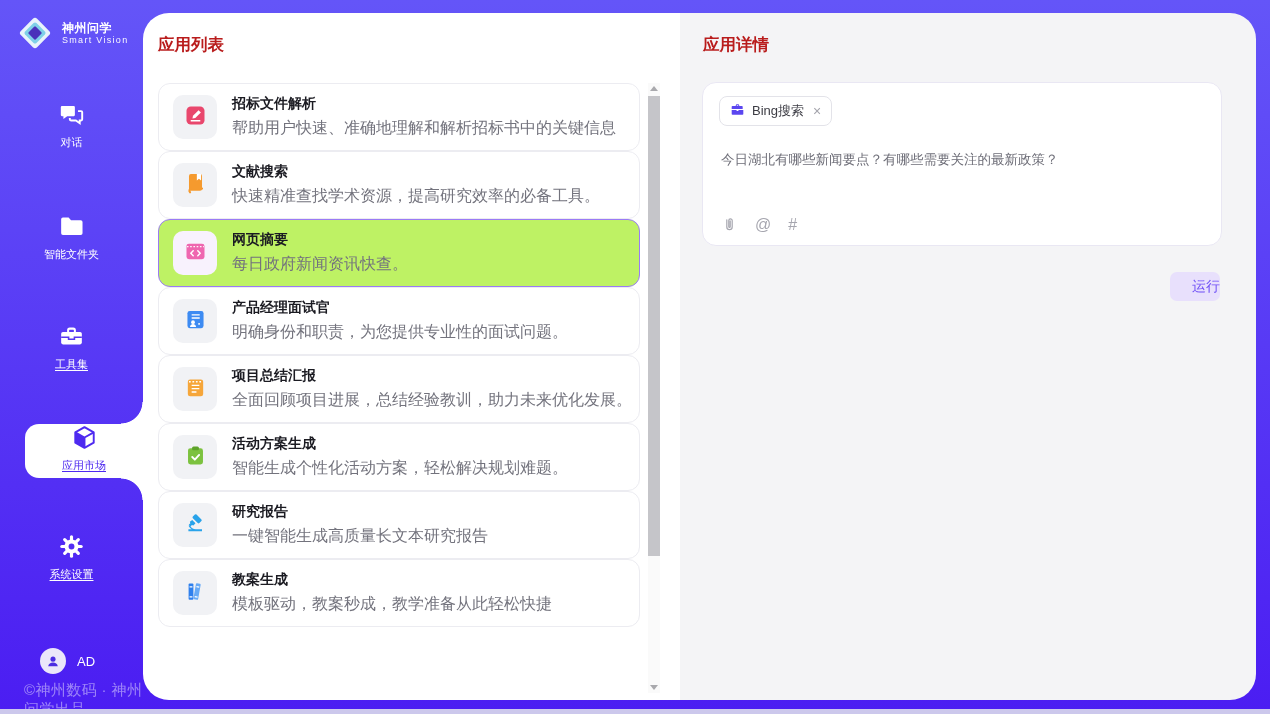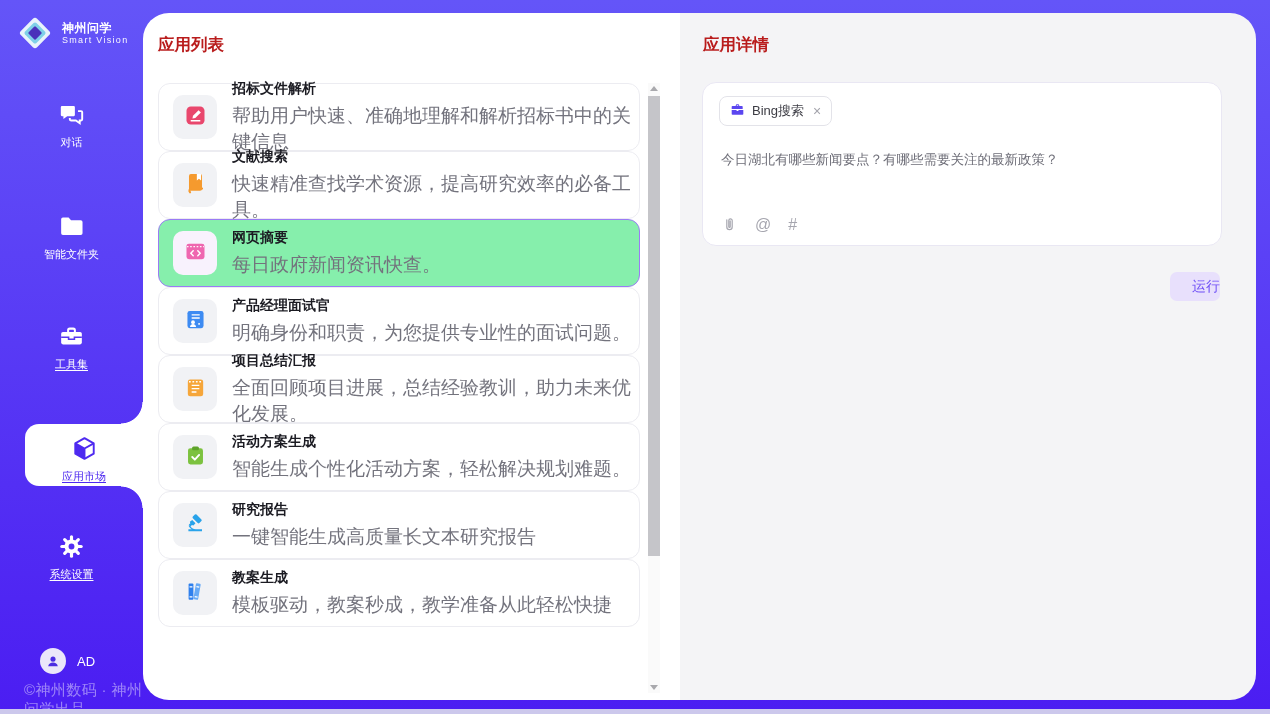--- a/index.html
+++ b/index.html
@@ -19,22 +19,22 @@
 
   .nav-item { position:absolute; left:0; width:143px; text-align:center; cursor:pointer; }
   .nav-item:nth-child(1){ top:101px; }
   .nav-item:nth-child(2){ top:213px; }
   .nav-item:nth-child(3){ top:323px; }
   .nav-item:nth-child(4){ top:424px; }
   .nav-item:nth-child(5){ top:533px; }
   .nav-icon svg { width:27px; height:27px; display:block; margin:0 auto; }
   .nav-label { display:inline-block; font-size:11px; margin-top:7px; }
   .nav-label.u { text-decoration:underline; text-underline-offset:2px; }
-  .nav-item.active { left:25px; width:118px; height:62px; background:#fff;
-                     border-radius:14px 0 0 14px; color:#4e2af0; padding-top:11px; }
+  .nav-item.active { left:25px; width:118px; height:54px; background:#fff;
+                     border-radius:14px 0 0 14px; color:#4e2af0; }
   .nav-item.active::before { content:""; position:absolute; right:0; top:-22px; width:22px; height:22px;
       background:radial-gradient(circle 22px at 0 0, rgba(255,255,255,0) 21px, #fff 21.8px); }
   .nav-item.active::after  { content:""; position:absolute; right:0; bottom:-22px; width:22px; height:22px;
       background:radial-gradient(circle 22px at 0 100%, rgba(255,255,255,0) 21px, #fff 21.8px); }
 
   .user { position:absolute; left:40px; top:648px; display:flex; align-items:center; gap:11px; cursor:pointer; }
   .avatar { width:26px; height:26px; border-radius:50%; background:#ebe6fa;
             display:flex; align-items:center; justify-content:center; }
   .avatar svg { width:16px; height:16px; }
   .user-label { font-size:13px; }
@@ -43,27 +43,27 @@
   
   .content { position:absolute; left:143px; top:13px; width:1113px; height:687px;
              border-radius:26px; overflow:hidden; display:flex; }
 
   
   .list-panel { position:relative; width:537px; background:#fff; }
   .panel-title { position:absolute; top:21px; left:15px; font-size:16.5px; font-weight:bold; color:#b91c1c; }
   .cards { position:absolute; top:70px; left:15px; width:482px; }
   .card { display:flex; align-items:center; gap:15px; height:68px; padding-left:14px;
           border:1px solid #ececf1; border-radius:12px; background:#fff; cursor:pointer; }
-  .card.selected { background:#86efac; border:1.5px solid #9b7bf5; }
+  .card.selected { background:#bef264; border:1.5px solid #9b7bf5; }
   .tile { flex:0 0 44px; width:44px; height:44px; border-radius:10px; background:#f1f2f5;
           display:flex; align-items:center; justify-content:center; }
   .card.selected .tile { background:#f8f2fd; }
   .tile svg { width:23px; height:23px; }
   .app-name { font-size:14px; font-weight:bold; color:#1b1b22; margin-bottom:5px; }
-  .app-desc { font-size:19px; color:#73737d; }
+  .app-desc { font-size:16px; color:#73737d; }
 
   .scrollbar { position:absolute; left:505px; top:70px; bottom:7px; width:12px; background:#fafafa; cursor:default; }
   .sb-arrow { position:absolute; left:0; width:12px; height:12px; }
   .sb-arrow.up { top:0; } .sb-arrow.down { bottom:0; }
   .sb-arrow.up::after, .sb-arrow.down::after { content:""; position:absolute; left:2px; }
   .sb-arrow.up::after   { top:3px; border:4px solid transparent; border-bottom:5px solid #a9a9ad; border-top:none; }
   .sb-arrow.down::after { bottom:3px; border:4px solid transparent; border-top:5px solid #a9a9ad; border-bottom:none; }
   .sb-thumb { position:absolute; left:0; top:13px; width:12px; height:460px; background:#c5c5c9; }
 
   

